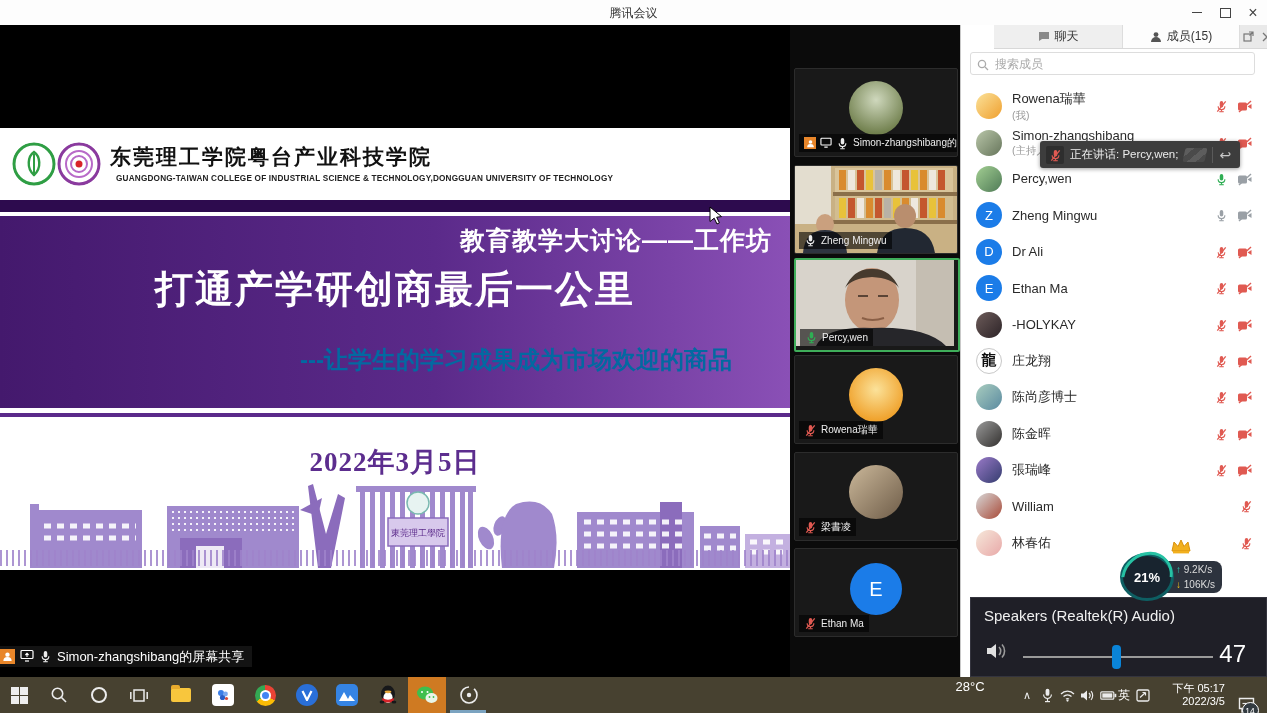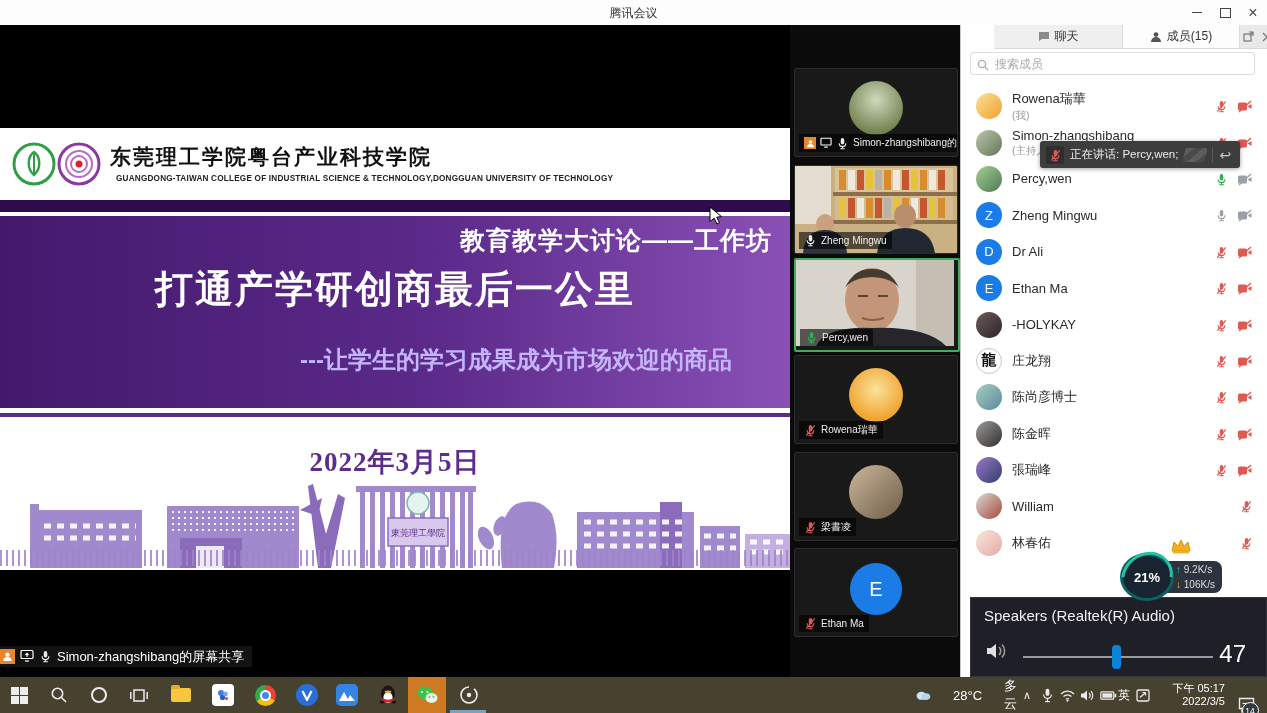--- a/index.html
+++ b/index.html
@@ -19,21 +19,21 @@
   .share-area{left:0;top:25px;width:790px;height:652px;background:#000;}
   .band-white{left:0;top:128px;width:790px;height:72px;background:#fff;}
   .logo{width:44px;height:44px;border-radius:50%;}
   .college-cn{left:110px;top:143px;font-size:21px;font-weight:bold;color:#111;letter-spacing:2px;}
   .college-en{left:116px;top:174px;font-size:8.2px;font-weight:bold;color:#222;letter-spacing:.2px;}
   .strip-dark{left:0;top:200px;width:790px;height:12px;background:#2d0b4e;}
   .strip-line{left:0;top:212px;width:790px;height:4px;background:#fff;}
   .band-purple{left:0;top:216px;width:790px;height:192px;background:linear-gradient(90deg,#44196d 0%,#5b2a8a 55%,#8a50b6 100%);}
   .slide-line1{left:12px;top:224px;width:760px;font-size:25px;font-weight:bold;color:#fff;letter-spacing:1px;text-align:right;}
   .slide-title{left:0;top:264px;width:790px;text-align:center;font-size:38px;font-weight:bold;color:#fff;letter-spacing:2px;}
-  .slide-sub{left:0;top:344px;width:732px;text-align:right;font-size:24px;font-weight:bold;color:#c4b5fd;}
+  .slide-sub{left:0;top:344px;width:732px;text-align:right;font-size:24px;font-weight:bold;color:#0369a1;}
   .stripe-white2{left:0;top:408px;width:790px;height:5px;background:#fff;}
   .stripe-purple2{left:0;top:413px;width:790px;height:4px;background:#5b2a8a;}
   .band-lower{left:0;top:417px;width:790px;height:153px;background:#fff;}
   .slide-date{left:0;top:444px;width:790px;text-align:center;font-family:"Liberation Serif",serif;
               font-size:27px;font-weight:bold;color:#5c2d8e;letter-spacing:1px;}
   .cityscape{left:0;top:476px;}
   .grass{left:0;top:550px;width:790px;height:16px;
          background:repeating-linear-gradient(90deg,rgba(159,131,203,.85) 0 2px,rgba(159,131,203,0) 2px 6px);}
   .cursor{left:709px;top:206px;}
 
@@ -834,21 +834,21 @@
     </div>
     <div class="tb-cell" style="left:450px;">
       <svg width="20" height="20" viewBox="0 0 20 20">
         <circle cx="10" cy="10" r="8" fill="none" stroke="#ececec" stroke-width="1.6"></circle>
         <circle cx="10" cy="10" r="2.2" fill="#ececec"></circle>
         <path d="M10 2 a8 8 0 0 1 5 1.8" fill="none" stroke="#474130" stroke-width="3"></path>
       </svg>
     </div>
     <div class="rec-underline"></div>
 
-    <div class="tb-cell" style="left:915px;width:110px;gap:22px;">
+    <div class="tb-cell" style="left:915px;width:110px;gap:22px;flex-direction:column;">
       <svg width="20" height="14" viewBox="0 0 20 14">
         <ellipse cx="8" cy="8" rx="6" ry="5" fill="#cfe3f5"></ellipse>
           <ellipse cx="13.5" cy="9" rx="5.5" ry="4.2" fill="#b8d4ee"></ellipse>
       </svg>
       <span class="tray-text">28°C</span>
       <span class="tray-text">多云</span>
     </div>
     <div class="tb-cell chev" style="left:1016px;width:22px;"></div>
     <div class="tb-cell" style="left:1036px;width:22px;">
       <svg width="11" height="15" viewBox="0 0 11 15">

